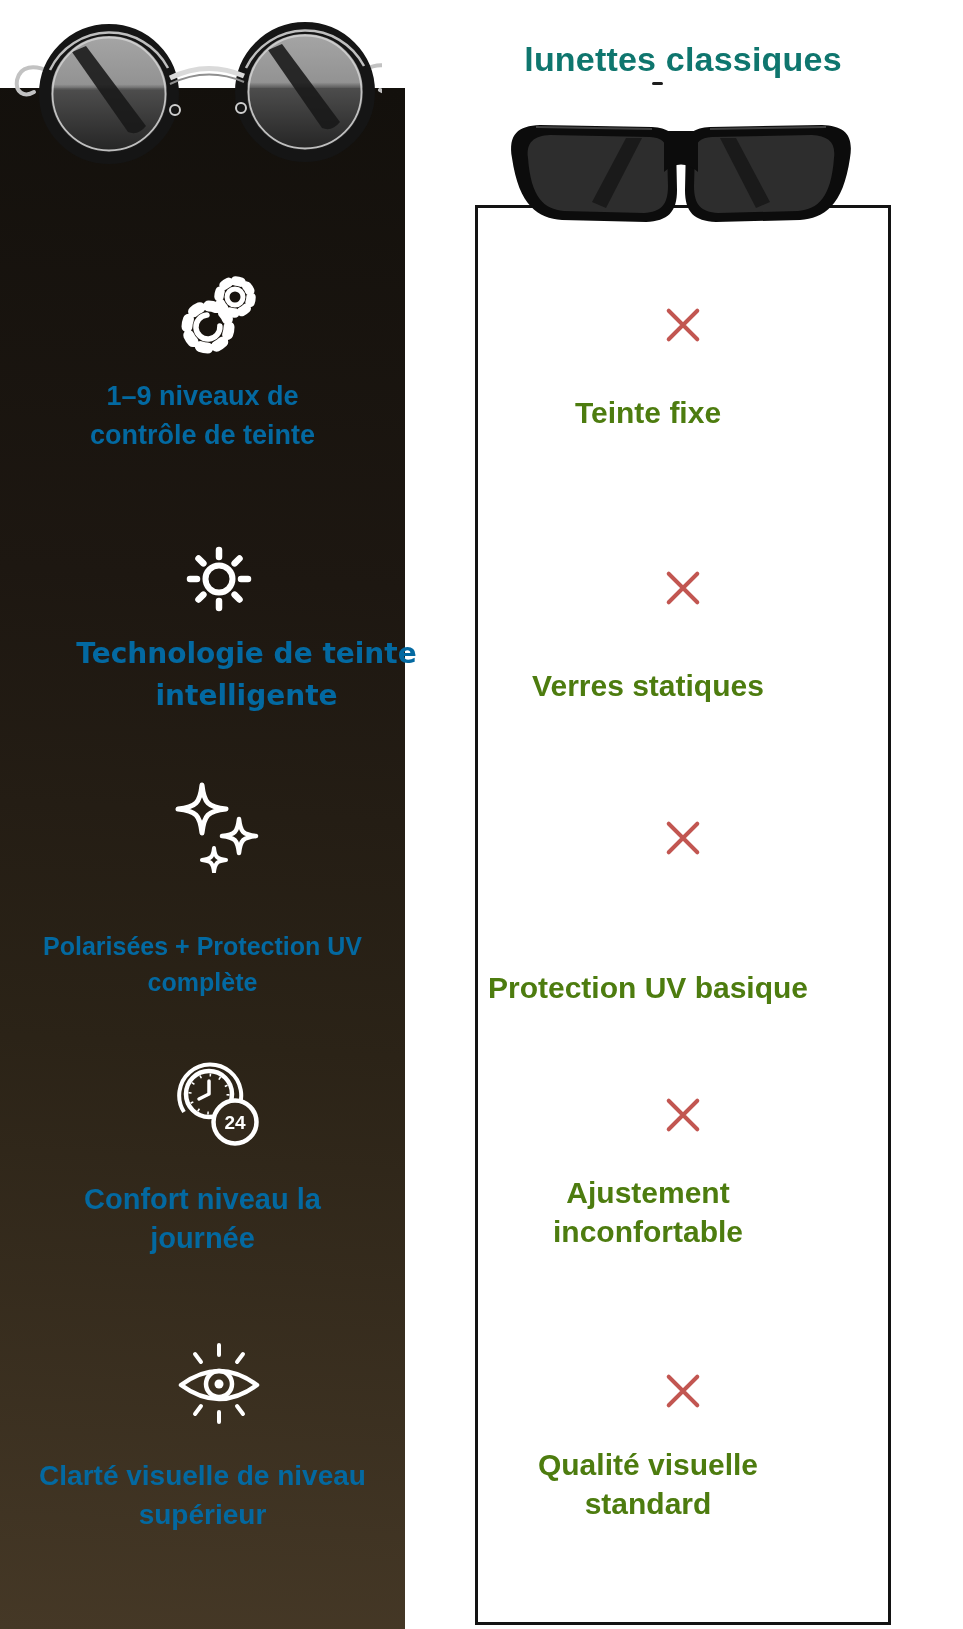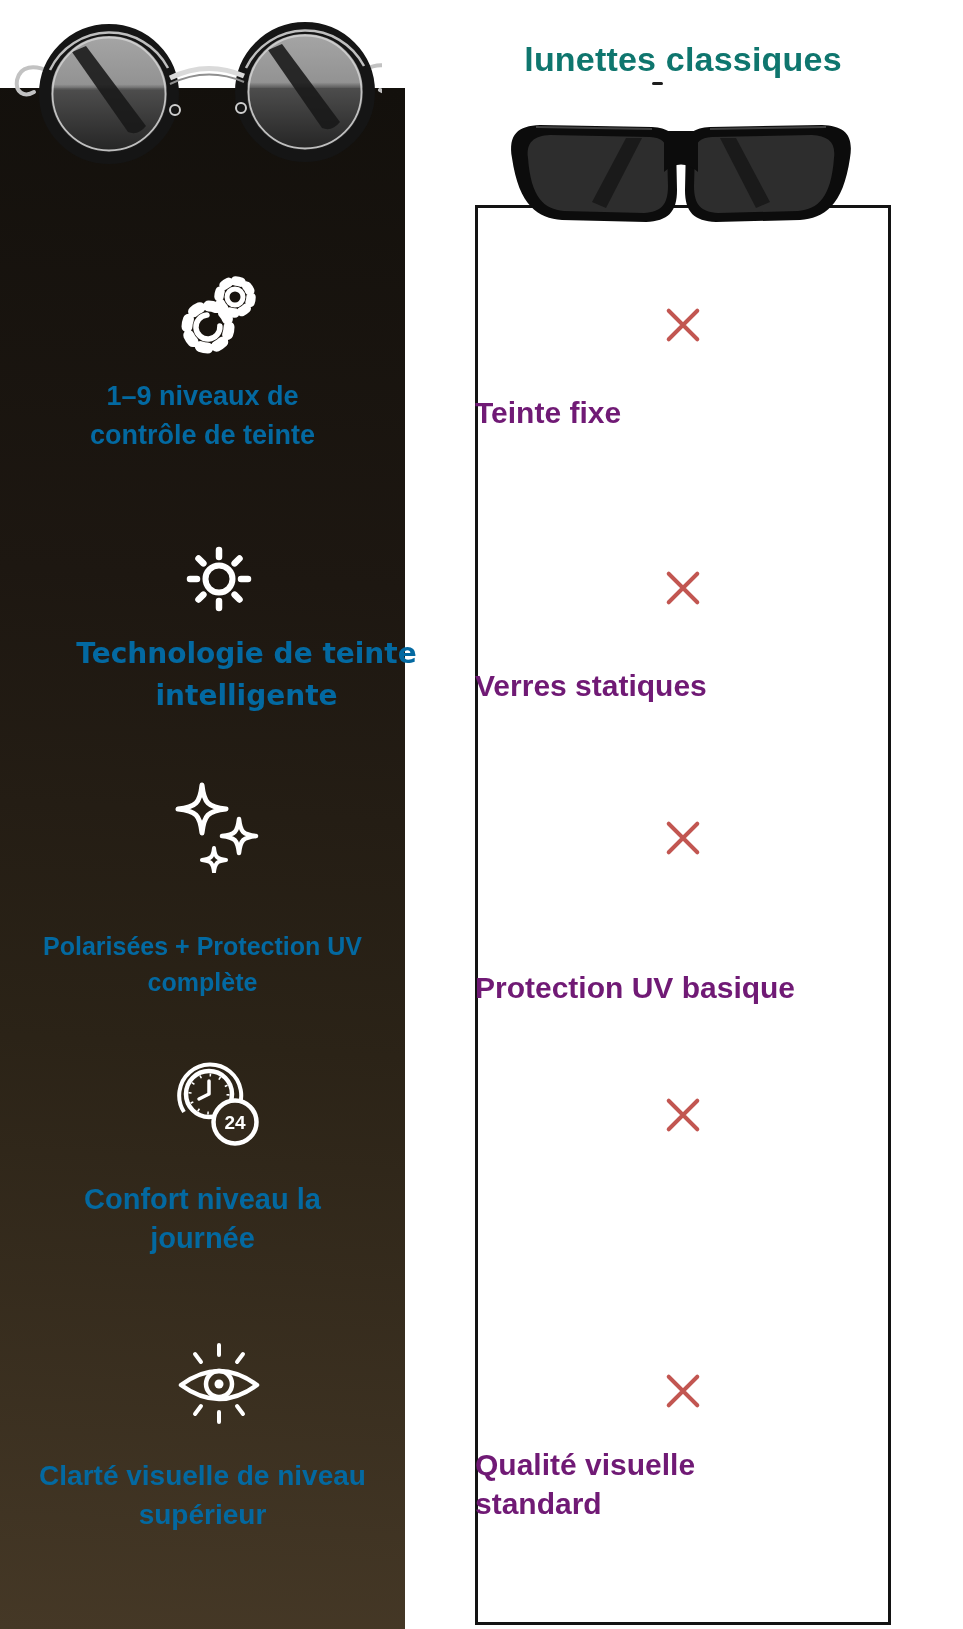--- a/index.html
+++ b/index.html
@@ -33,21 +33,21 @@
     position:absolute;left:475px;top:40px;width:416px;margin:0;text-align:center;
     font-size:34px;font-weight:700;color:#0f766e;letter-spacing:.2px;z-index:2;
   }
   .title-dash{
     position:absolute;left:652px;top:82px;width:11px;height:3px;background:#1d1d1d;
     border-radius:2px;z-index:2;
   }
   .x-icon{position:absolute;left:475px;width:416px;display:flex;justify-content:center;z-index:2;}
   .xi0{top:305px}.xi1{top:568px}.xi2{top:818px}.xi3{top:1095px}.xi4{top:1371px}
   .r-label{
-    position:absolute;left:475px;width:346px;text-align:left;color:#701a75;
+    position:absolute;left:475px;width:346px;text-align:center;color:#4d7c0f;
     font-weight:700;font-size:30px;line-height:39px;z-index:2;white-space:nowrap;
   }
   .r-label span{display:block;}
   .rl0{top:393px}.rl1{top:666px}.rl2{top:968px}.rl3{top:1173px}.rl4{top:1445px}
   
   .left-glasses{position:absolute;left:10px;top:14px;width:372px;height:160px;z-index:2;}
   .right-glasses{position:absolute;left:506px;top:118px;width:350px;height:126px;z-index:2;}
   svg{display:block;}
 </style>
 </head>
@@ -209,18 +209,22 @@
     <span></span>
   </div>
   <div class="r-label rl1">
     <span>Verres statiques</span>
     <span></span>
   </div>
   <div class="r-label rl2">
     <span>Protection UV basique</span>
     <span></span>
   </div>
+  <div class="r-label rl3">
+    <span>Ajustement</span>
+    <span>inconfortable</span>
+  </div>
   <div class="r-label rl4">
     <span>Qualité visuelle</span>
     <span>standard</span>
   </div>
 
 </div>
 
 </body></html>

